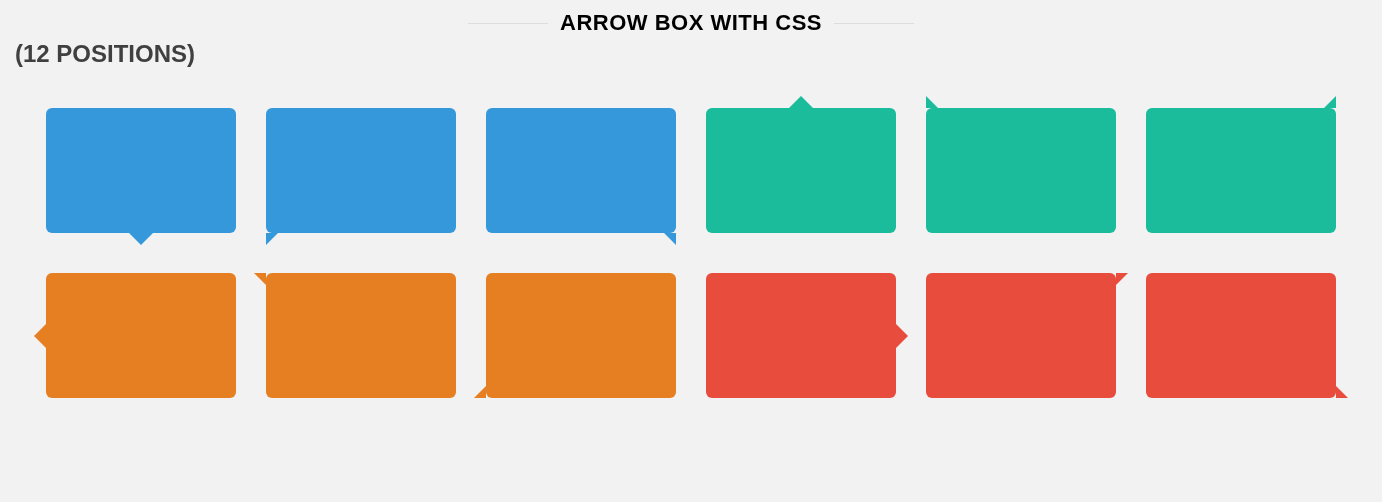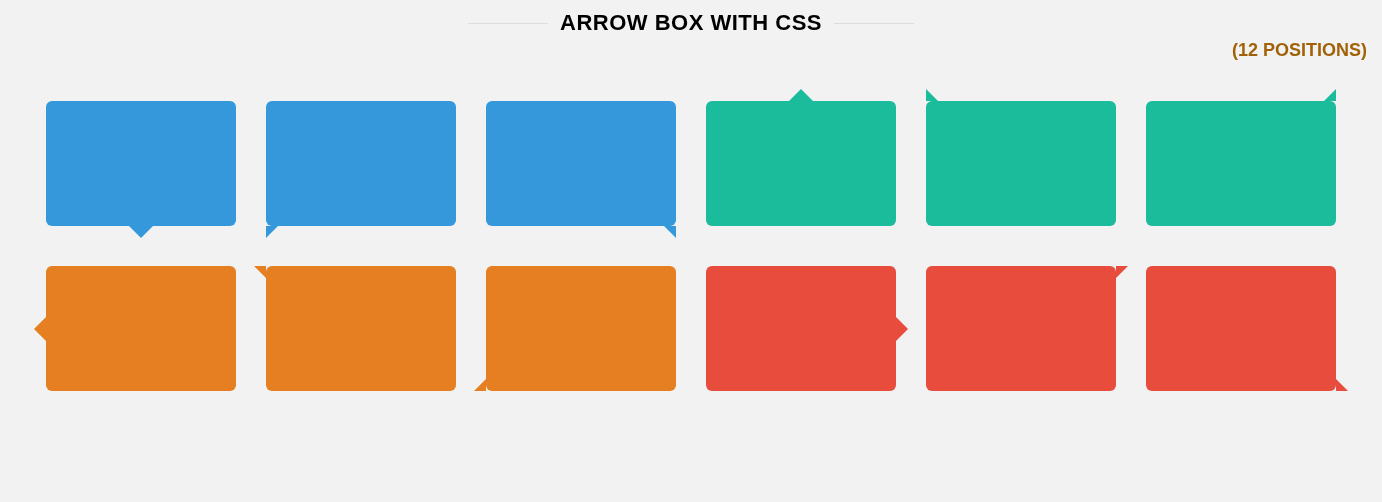--- a/index.html
+++ b/index.html
@@ -6,33 +6,33 @@
       margin: 0;
       padding: 0;
       box-sizing: border-box;
     }
     body {
       background: #f2f2f2;
       font-family: Arial, Helvetica, sans-serif;
       padding: 10px 15px 40px;
     }
     .header {
-      text-align: right;
+      text-align: left;
       margin-bottom: 40px;
     }
     .title {
       font-size: 22px;
       font-weight: bold;
       color: #000;
       letter-spacing: 0.5px;
     }
     .subtitle {
-      font-size: 18px;
+      font-size: 24px;
       font-weight: bold;
-      color: #a16207;
+      color: #404040;
       margin-top: 4px;
     }
     .hr-wrap {
       display: flex;
       justify-content: center;
       align-items: center;
       gap: 12px;
     }
     .hr-left, .hr-right {
       display: inline-block;

